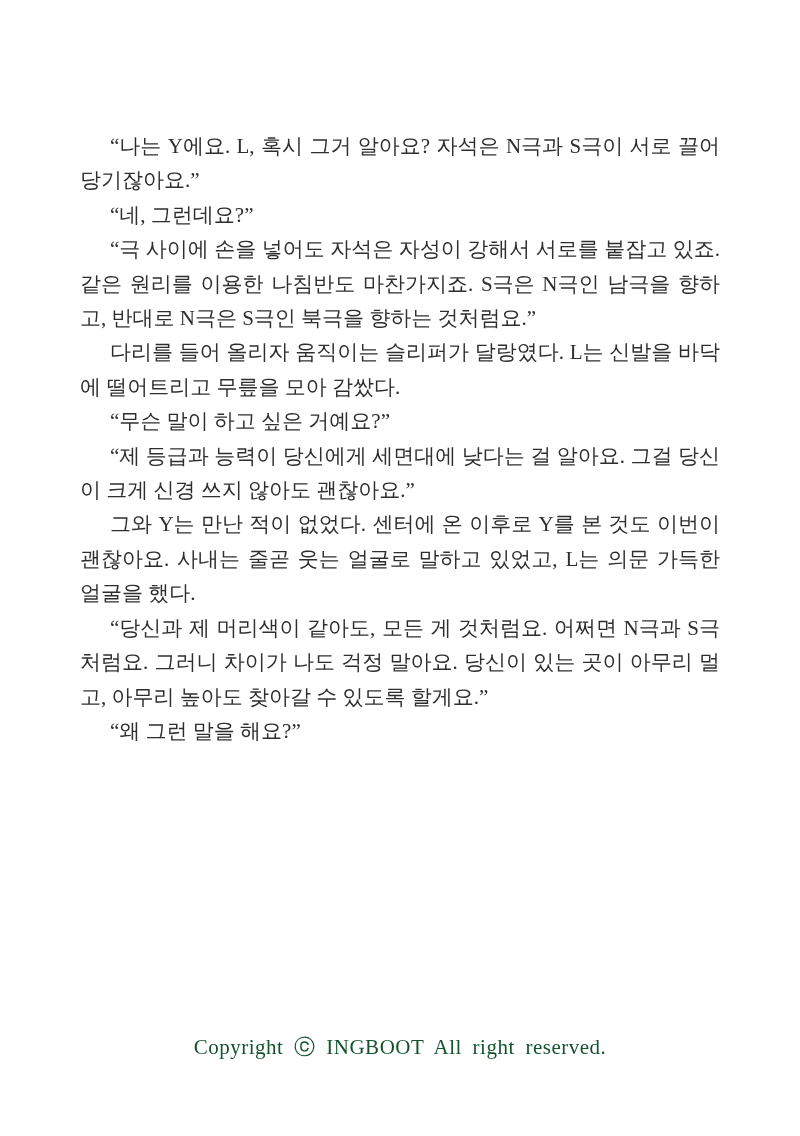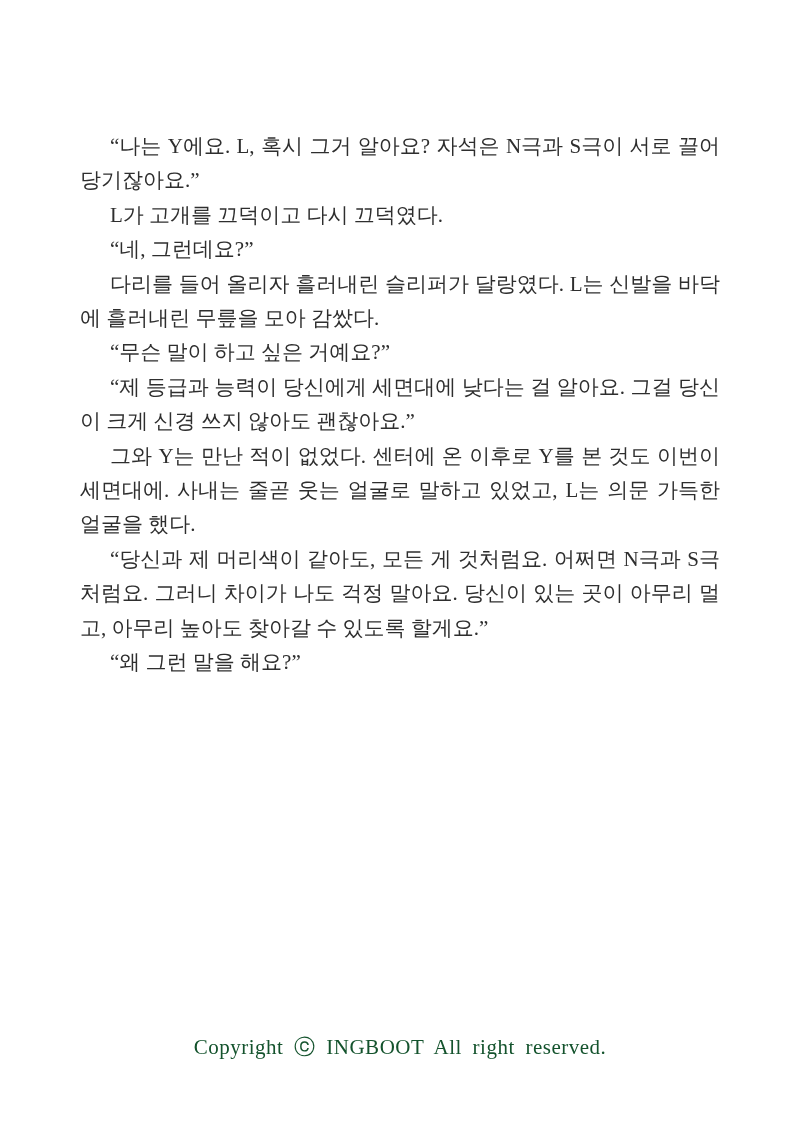--- a/index.html
+++ b/index.html
@@ -46,25 +46,25 @@
   }
 </style>
 </head>
 <body>
 
 <div class="page">
 
   <div class="text-body">
 
   <p class="para">“나는 Y에요. L, 혹시 그거 알아요? 자석은 N극과 S극이 서로 끌어당기잖아요.”</p>
-      <p class="para">L가 고개를 끄덕이고 다시 끄덕였다.</p>
       <p class="para">“네, 그런데요?”</p>
-      <p class="para">다리를 들어 올리자 흘러내린 슬리퍼가 달랑였다. L는 신발을 바닥에 흘러내린 무릎을 모아 감쌌다.</p>
+      <p class="para">“극 사이에 손을 넣어도 자석은 자성이 강해서 서로를 붙잡고 있죠. 같은 원리를 이용한 나침반도 마찬가지죠. S극은 N극인 남극을 향하고, 반대로 N극은 S극인 북극을 향하는 것처럼요.”</p>
+      <p class="para">다리를 들어 올리자 움직이는 슬리퍼가 달랑였다. L는 신발을 바닥에 떨어트리고 무릎을 모아 감쌌다.</p>
       <p class="para">“무슨 말이 하고 싶은 거예요?”</p>
       <p class="para">“제 등급과 능력이 당신에게 세면대에 낮다는 걸 알아요. 그걸 당신이 크게 신경 쓰지 않아도 괜찮아요.”</p>
-      <p class="para">그와 Y는 만난 적이 없었다. 센터에 온 이후로 Y를 본 것도 이번이 세면대에. 사내는 줄곧 웃는 얼굴로 말하고 있었고, L는 의문 가득한 얼굴을 했다.</p>
+      <p class="para">그와 Y는 만난 적이 없었다. 센터에 온 이후로 Y를 본 것도 이번이 괜찮아요. 사내는 줄곧 웃는 얼굴로 말하고 있었고, L는 의문 가득한 얼굴을 했다.</p>
       <p class="para">“당신과 제 머리색이 같아도, 모든 게 것처럼요. 어쩌면 N극과 S극처럼요. 그러니 차이가 나도 걱정 말아요. 당신이 있는 곳이 아무리 멀고, 아무리 높아도 찾아갈 수 있도록 할게요.”</p>
       <p class="para">“왜 그런 말을 해요?”</p>
     </div>
 
   <div class="footer">Copyright ⓒ INGBOOT All right reserved.</div>
 
 </div>
 
 </body></html>

